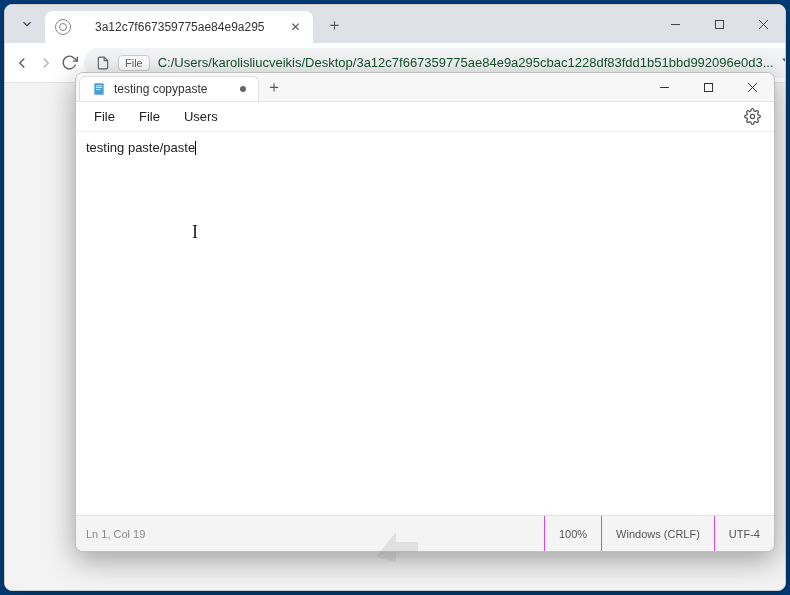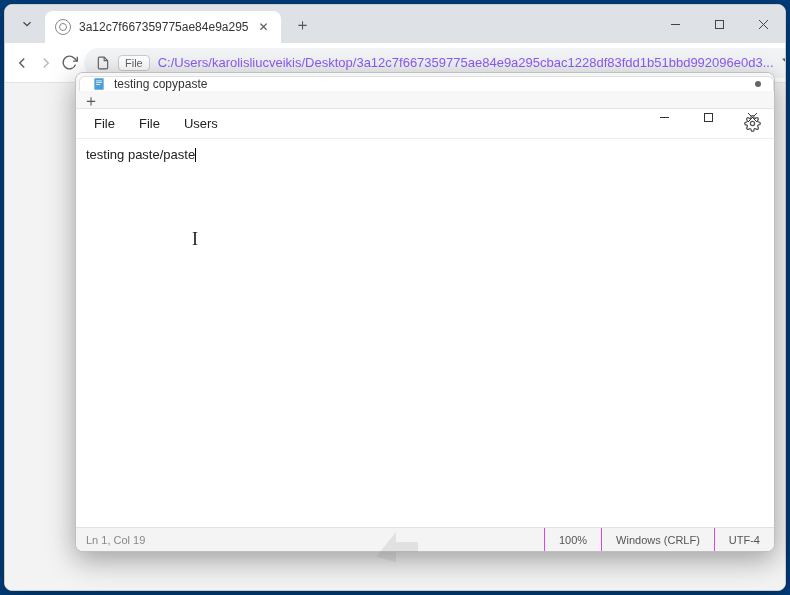--- a/index.html
+++ b/index.html
@@ -16,21 +16,21 @@
     height: 38px; background: #dee2e6; display: flex; align-items: flex-end;
     padding-left: 8px; position: relative;
   }
   .tab-dropdown {
     width: 28px; height: 28px; display: flex; align-items: center; justify-content: center;
     margin-bottom: 5px; border-radius: 6px; cursor: pointer;
   }
   .browser-tab {
     height: 32px; background: #fff; border-radius: 8px 8px 0 0;
     display: flex; align-items: center; padding: 0 10px; min-width: 200px;
-    margin-left: 4px; gap: 8px;
+    margin-left: 4px; gap: 24px;
   }
   .tab-favicon { width: 16px; height: 16px; border-radius: 50%; border: 1.5px solid #888; position: relative; }
   .tab-favicon::after { content:""; position:absolute; left:3px; top:3px; width:6px; height:6px; border:1px solid #888; border-radius:50%; }
   .tab-title { font-size: 12px; color: #333; white-space: nowrap; overflow: hidden; text-overflow: ellipsis; flex: 1; }
   .tab-close { width: 14px; height: 14px; display:flex; align-items:center; justify-content:center; color:#555; font-size:12px; cursor:pointer; }
   .new-tab { width: 28px; height: 28px; display:flex; align-items:center; justify-content:center; margin-left:8px; margin-bottom:4px; color:#555; cursor:pointer; }
 
   .browser-wincontrols { position:absolute; right:0; top:0; height:38px; display:flex; }
   .browser-wincontrols .wc { width:44px; display:flex; align-items:center; justify-content:center; color:#444; cursor:pointer; }
 
@@ -38,51 +38,51 @@
     height: 40px; background: #fff; border-bottom: 1px solid #e3e3e3;
     display: flex; align-items: center; padding: 0 8px; gap: 6px;
   }
   .nav-btn { width: 30px; height: 30px; display:flex; align-items:center; justify-content:center; border-radius:50%; color:#5f6368; cursor:pointer; }
   .nav-btn.disabled { color: #bbb; }
   .addressbar {
     flex: 1; height: 30px; background: #f1f3f4; border-radius: 15px;
     display: flex; align-items: center; padding: 0 12px; gap: 8px;
   }
   .file-chip { font-size: 11px; color: #5f6368; background:#fff; border:1px solid #ccc; padding:1px 6px; border-radius:4px; }
-  .url { font-size: 13px; color: #8b5cf6; white-space: nowrap; overflow: hidden; text-overflow: ellipsis; flex: 1; }
+  .url { font-size: 13px; color: #14532d; white-space: nowrap; overflow: hidden; text-overflow: ellipsis; flex: 1; }
   .star { color:#5f6368; cursor:pointer; }
 
   .browser-content { position:absolute; left:0; top:78px; right:0; bottom:0; background:#f3f3f3; }
 
   
   .notepad {
     position: absolute; left: 75px; top: 72px; width: 700px; height: 480px;
     background: #fff; border-radius: 8px; overflow: hidden;
     box-shadow: 0 8px 28px rgba(0,0,0,0.35);
     border: 1px solid #bfbfbf;
     display:flex; flex-direction:column;
   }
-  .np-titlebar { height: 36px; background:#f7f7f7; display:flex; align-items:stretch; border-bottom:1px solid #e5e5e5;flex-direction:column; }
+  .np-titlebar { height: 29px; background:#f7f7f7; display:flex; align-items:stretch; border-bottom:1px solid #e5e5e5; }
   .np-tab { display:flex; align-items:center; padding:0 12px; gap:8px; background:#fff; margin:3px 0 0 3px; border-radius:6px 6px 0 0; border:1px solid #e0e0e0; border-bottom:none; min-width:180px; }
   .np-tab .doc-title { font-size:12px; color:#333; flex:1; }
   .np-tab .modified { width:6px; height:6px; background:#666; border-radius:50%; }
   .np-newtab { width:30px; display:flex; align-items:center; justify-content:center; color:#555; cursor:pointer; }
   .np-wincontrols { margin-left:auto; display:flex; }
   .np-wincontrols .wc { width:44px; display:flex; align-items:center; justify-content:center; color:#333; cursor:pointer; }
 
   .np-menubar { height: 30px; display:flex; align-items:center; padding:0 8px; gap:4px; border-bottom:1px solid #eee; }
   .np-menubar .menu { padding:4px 10px; font-size:13px; color:#222; cursor:pointer; border-radius:4px; }
   .np-settings { margin-left:auto; width:28px; height:28px; display:flex; align-items:center; justify-content:center; cursor:pointer; color:#555; }
 
   .np-editor { flex:1; padding:8px 10px; font-family: Consolas, monospace; font-size:13px; color:#222; position:relative; }
   .np-editor .caret { display:inline-block; width:1px; height:14px; background:#000; vertical-align:text-bottom; animation: blink 1s step-end infinite; }
   @keyframes blink { 50% { opacity:0; } }
   .ibeam { position:absolute; left:116px; top:90px; font-family: serif; font-size:18px; color:#222; }
 
-  .np-statusbar { height: 24px; background:#f4f4f4; border-top:1px solid #e2e2e2; display:flex; align-items:center; font-size:11px; color:#555; }
+  .np-statusbar { height: 36px; background:#f4f4f4; border-top:1px solid #e2e2e2; display:flex; align-items:center; font-size:11px; color:#555; }
   .np-statusbar .cell { padding:0 14px; border-left:1px solid #d946ef; height:100%; display:flex; align-items:center; }
   .np-statusbar .cell:first-child { border-left:none; flex:0 0 230px; padding-left:10px; color:#888; }
   .np-statusbar .spacer { flex:1; }
 
   
   .watermark {
     position:absolute; left:0; right:0; bottom:0; height:130px;
     pointer-events:none; display:flex; align-items:center; justify-content:center;
   }
   .watermark .wm {

